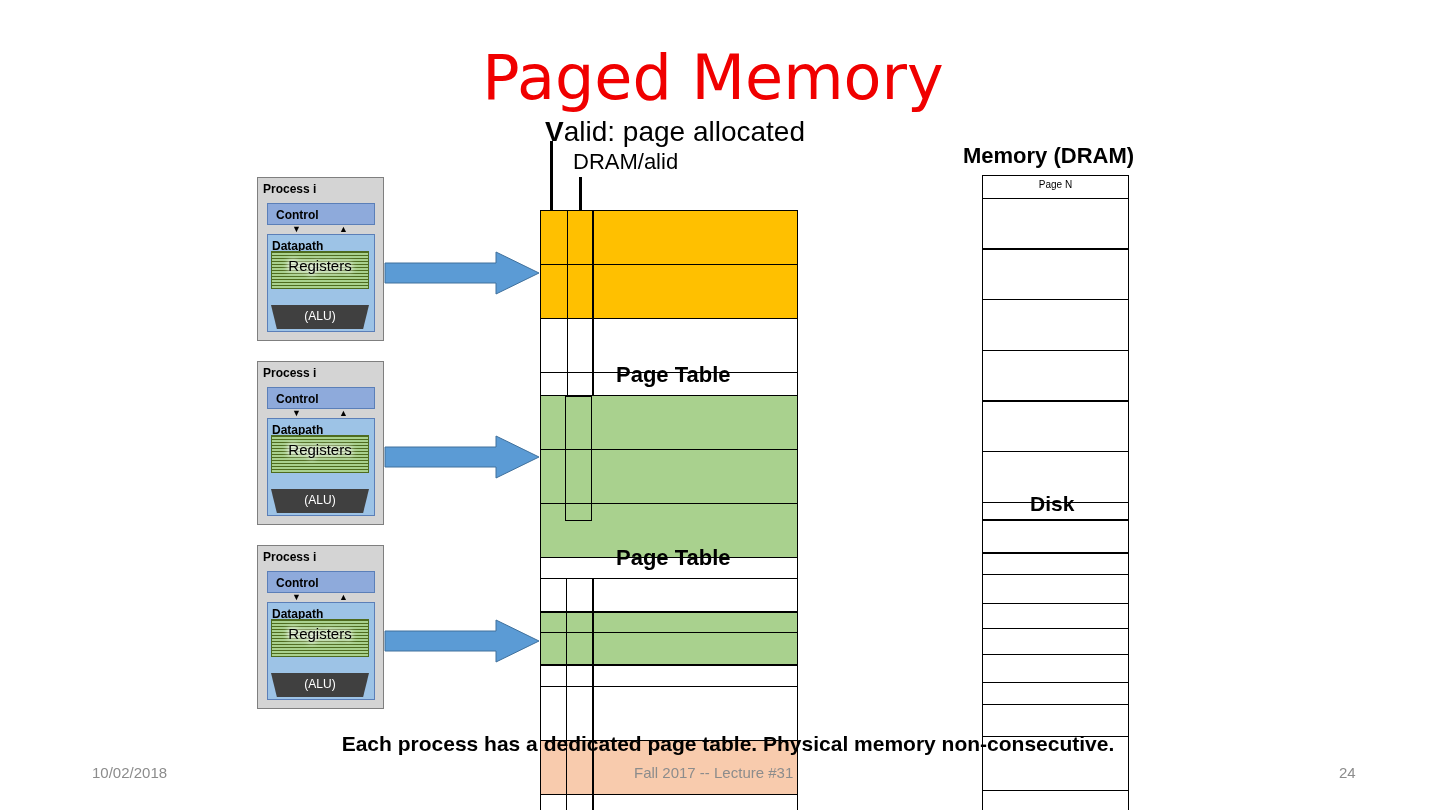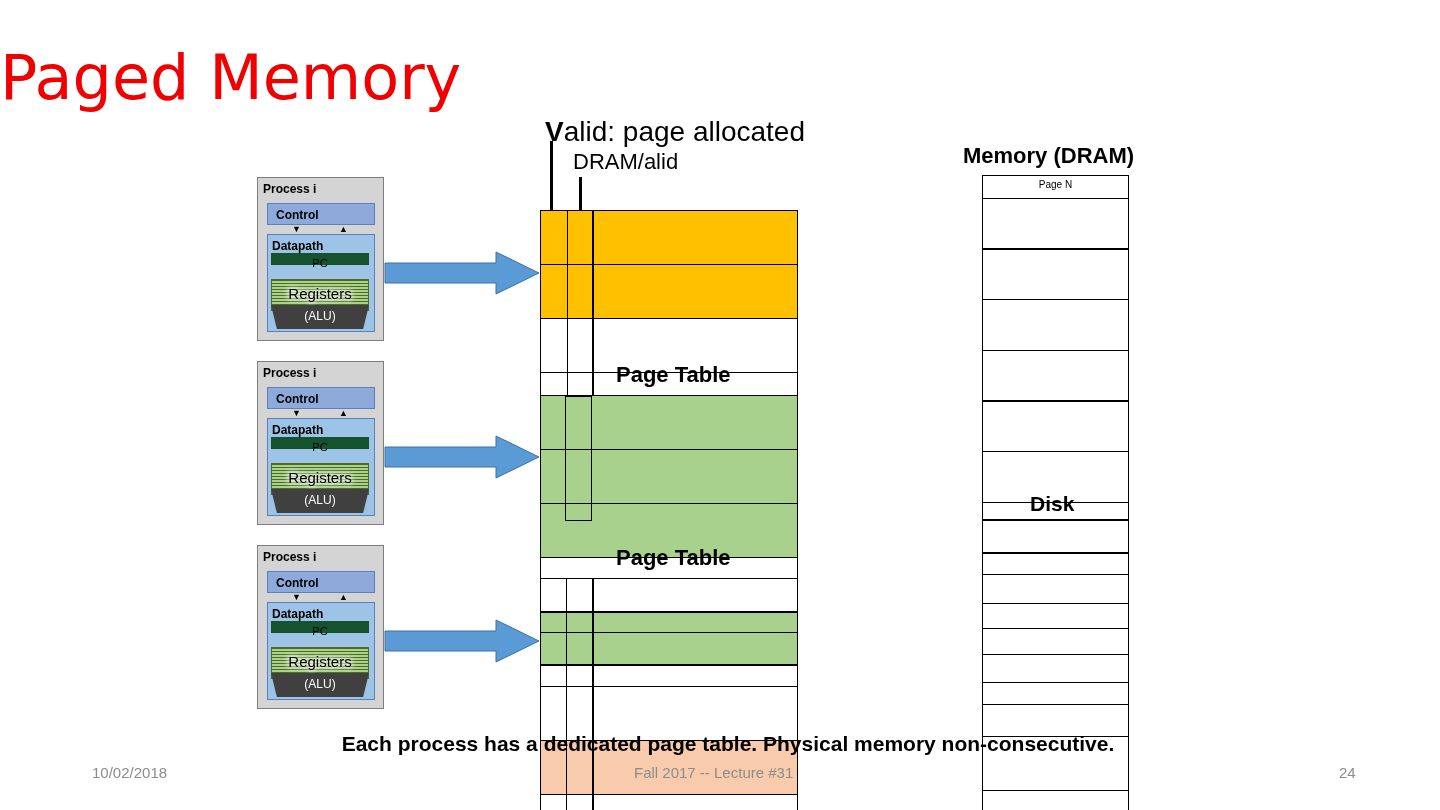--- a/index.html
+++ b/index.html
@@ -1,32 +1,32 @@
 <!DOCTYPE html>
 <html><head>
 <meta charset="utf-8">
 <style>
   * { box-sizing: border-box; margin: 0; padding: 0; }
   body { width: 1440px; height: 810px; background: #ffffff; position: relative; overflow: hidden; font-family: "Liberation Sans", sans-serif; }
   .abs { position: absolute; }
-  #title { left: 0; width: 1426px; top: 38px; color: #f00000; font-family: "DejaVu Sans", sans-serif; font-size: 62px; line-height: 80px; }
+  #title { left: 0; width: 1426px; top: 38px; text-align: center; color: #f00000; font-family: "DejaVu Sans", sans-serif; font-size: 62px; line-height: 80px; }
   #valid-label { left: 545px; top: 116px; font-size: 28px; white-space: nowrap; font-family: "Liberation Sans", sans-serif; }
   #valid-label b { font-weight: bold; }
   #dram-label { left: 573px; top: 149px; font-size: 22px; white-space: nowrap; }
   .vline { background: #000; }
   #mem-title { left: 963px; top: 143px; font-size: 22px; font-weight: bold; white-space: nowrap; }
 
   
   .proc { position: absolute; left: 257px; width: 127px; height: 164px; background: #d4d4d4; border: 1px solid #7f7f7f; }
   .proc .ptitle { position: absolute; left: 5px; top: 4px; font-size: 12px; font-weight: bold; }
   .proc .control { position: absolute; left: 9px; top: 25px; width: 108px; height: 22px; background: #8eaadb; border: 1px solid #5b7fb8; font-size: 12px; font-weight: bold; padding: 4px 0 0 8px; }
   .proc .dpath { position: absolute; left: 9px; top: 56px; width: 108px; height: 98px; background: #9dc3e6; border: 1px solid #5b7fb8; }
   .proc .dpath .dtitle { position: absolute; left: 4px; top: 4px; font-size: 12px; font-weight: bold; }
   .proc .pc { position: absolute; left: 3px; top: 18px; width: 98px; height: 10px; background: #a6a6a6; border: 6px solid #14532d; font-size: 11px; text-align: center; line-height: 8px; }
-  .proc .regs { position: absolute; left: 3px; top: 44px; width: 98px; height: 32px; background: repeating-linear-gradient(#4e6b1e 0 1px, #a9d18e 1px 3px); border: 1px solid #4e6b1e; }
+  .proc .regs { position: absolute; left: 3px; top: 16px; width: 98px; height: 38px; background: repeating-linear-gradient(#4e6b1e 0 1px, #a9d18e 1px 3px); border: 1px solid #4e6b1e; }
   .proc .regs span { position: absolute; left: 0; right: 0; top: 5px; text-align: center; font-size: 15px; color: #000; text-shadow: 0 0 4px #fff, 0 0 6px #fff, 0 0 8px #fff; }
   .proc .alu { position: absolute; left: 3px; top: 70px; width: 98px; height: 24px; background: #404040; clip-path: polygon(0 0, 100% 0, 94% 100%, 6% 100%); }
   .proc .alu span { position: absolute; left: 0; right: 0; top: 4px; text-align: center; font-size: 12px; color: #fff; }
   .proc .arr { position: absolute; font-size: 9px; line-height: 9px; }
 
   .bigarrow { position: absolute; left: 384px; width: 156px; height: 44px; }
 
   
   .cell { position: absolute; border: 1px solid #000; }
   .yellow { background: #ffc000; }

